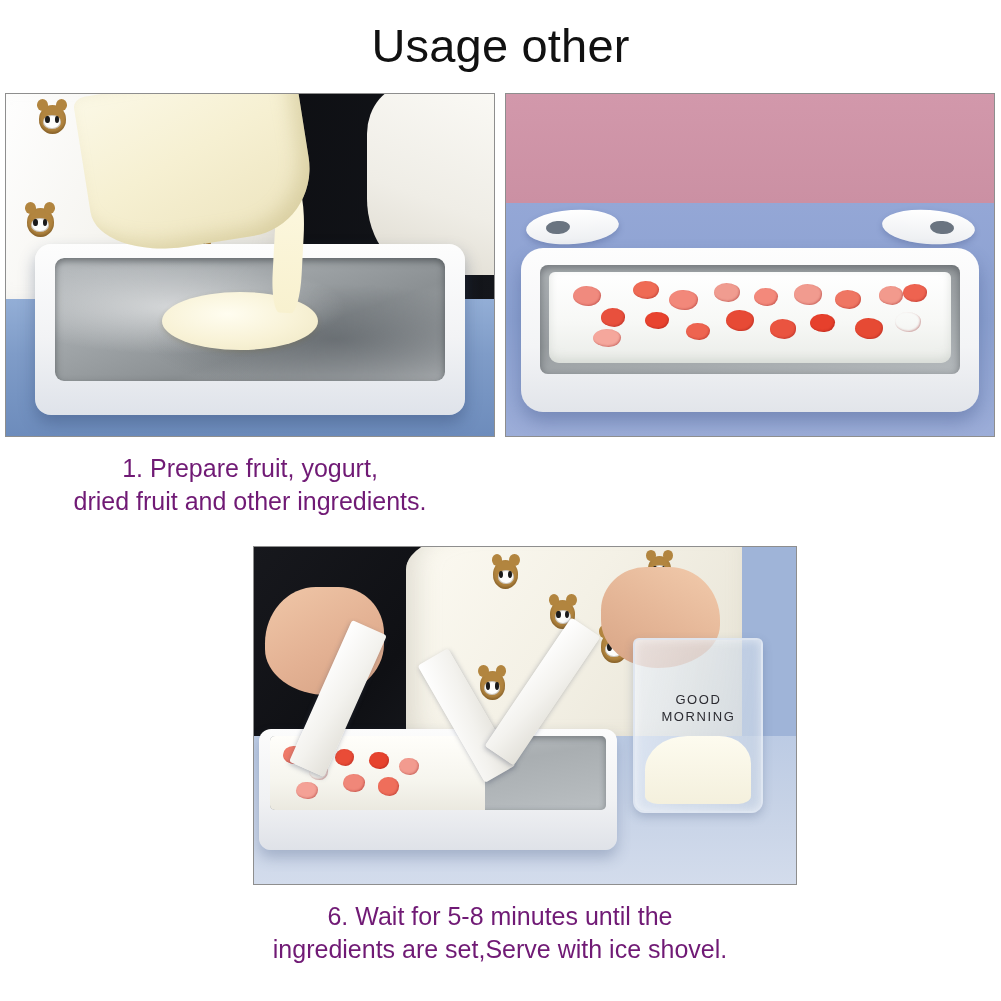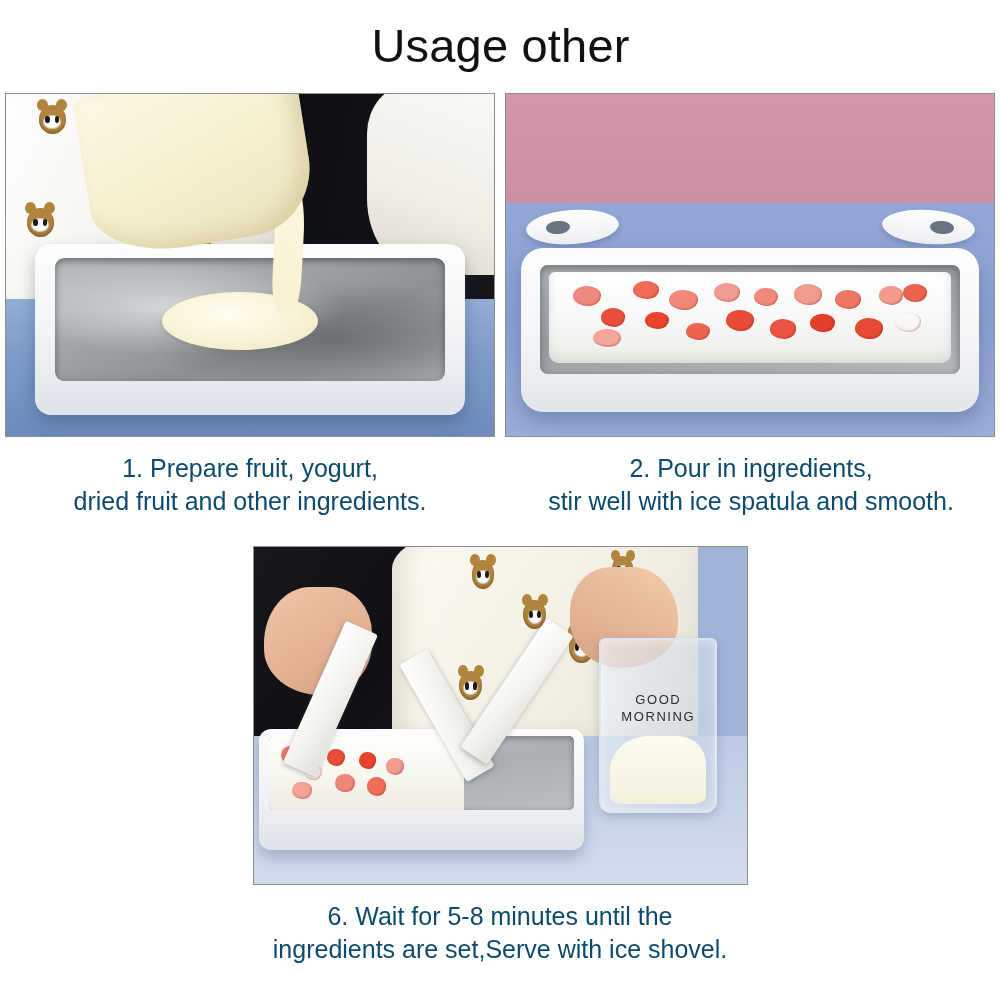--- a/index.html
+++ b/index.html
@@ -38,21 +38,21 @@
   
   .photo {
     position: absolute;
     overflow: hidden;
     border: 1px solid #8e8e8e;
     background: #9fb4d8;
   }
 
   #panel-1 { left: 5px;   top: 93px;  width: 490px; height: 344px; }
   #panel-2 { left: 505px; top: 93px;  width: 490px; height: 344px; }
-  #panel-3 { left: 253px; top: 546px; width: 495px; height: 339px; }
+  #panel-3 { left: 253px; top: 546px; width: 544px; height: 339px; }
 
   .layer { position: absolute; }
 
   
   .p1-dark {
     left: 0; top: 0; width: 100%; height: 63%;
     background: linear-gradient(100deg, #121317 0%, #0d0e12 45%, #14161b 100%);
   }
   .p1-jacket {
     left: -2%; top: -3%; width: 62%; height: 70%;
@@ -266,21 +266,21 @@
     left: 8%; bottom: 4%;
     width: 84%; height: 40%;
     background: linear-gradient(180deg, #fdfbef 0%, #f4f0dd 100%);
     border-radius: 40% 30% 12% 12% / 50% 40% 12% 12%;
   }
 
   
   .caption {
     position: absolute;
     text-align: center;
-    color: #0c4a6e;
+    color: #701a75;
     font-size: 25px;
     line-height: 33px;
     font-weight: 400;
     white-space: pre-line;
   }
   #caption-1 { left: 0px;   top: 452px; width: 500px; }
   #caption-2 { left: 501px; top: 452px; width: 500px; }
   #caption-3 { left: 150px; top: 900px; width: 700px; }
 </style>
 </head>
@@ -388,18 +388,16 @@
     <div class="spatula sp-3"></div>
     <div class="layer p3-cup">
       <div class="p3-cup-text">GOOD
 MORNING</div>
       <div class="p3-cup-fill"></div>
     </div>
   </div>
 
   <div class="caption" id="caption-1">1. Prepare fruit, yogurt,
 dried fruit and other ingredients.</div>
-  <div class="caption" id="caption-2">2. Pour in ingredients,
-stir well with ice spatula and smooth.</div>
   <div class="caption" id="caption-3">6. Wait for 5-8 minutes until the
 ingredients are set,Serve with ice shovel.</div>
 
 </div>
 
 </body></html>

